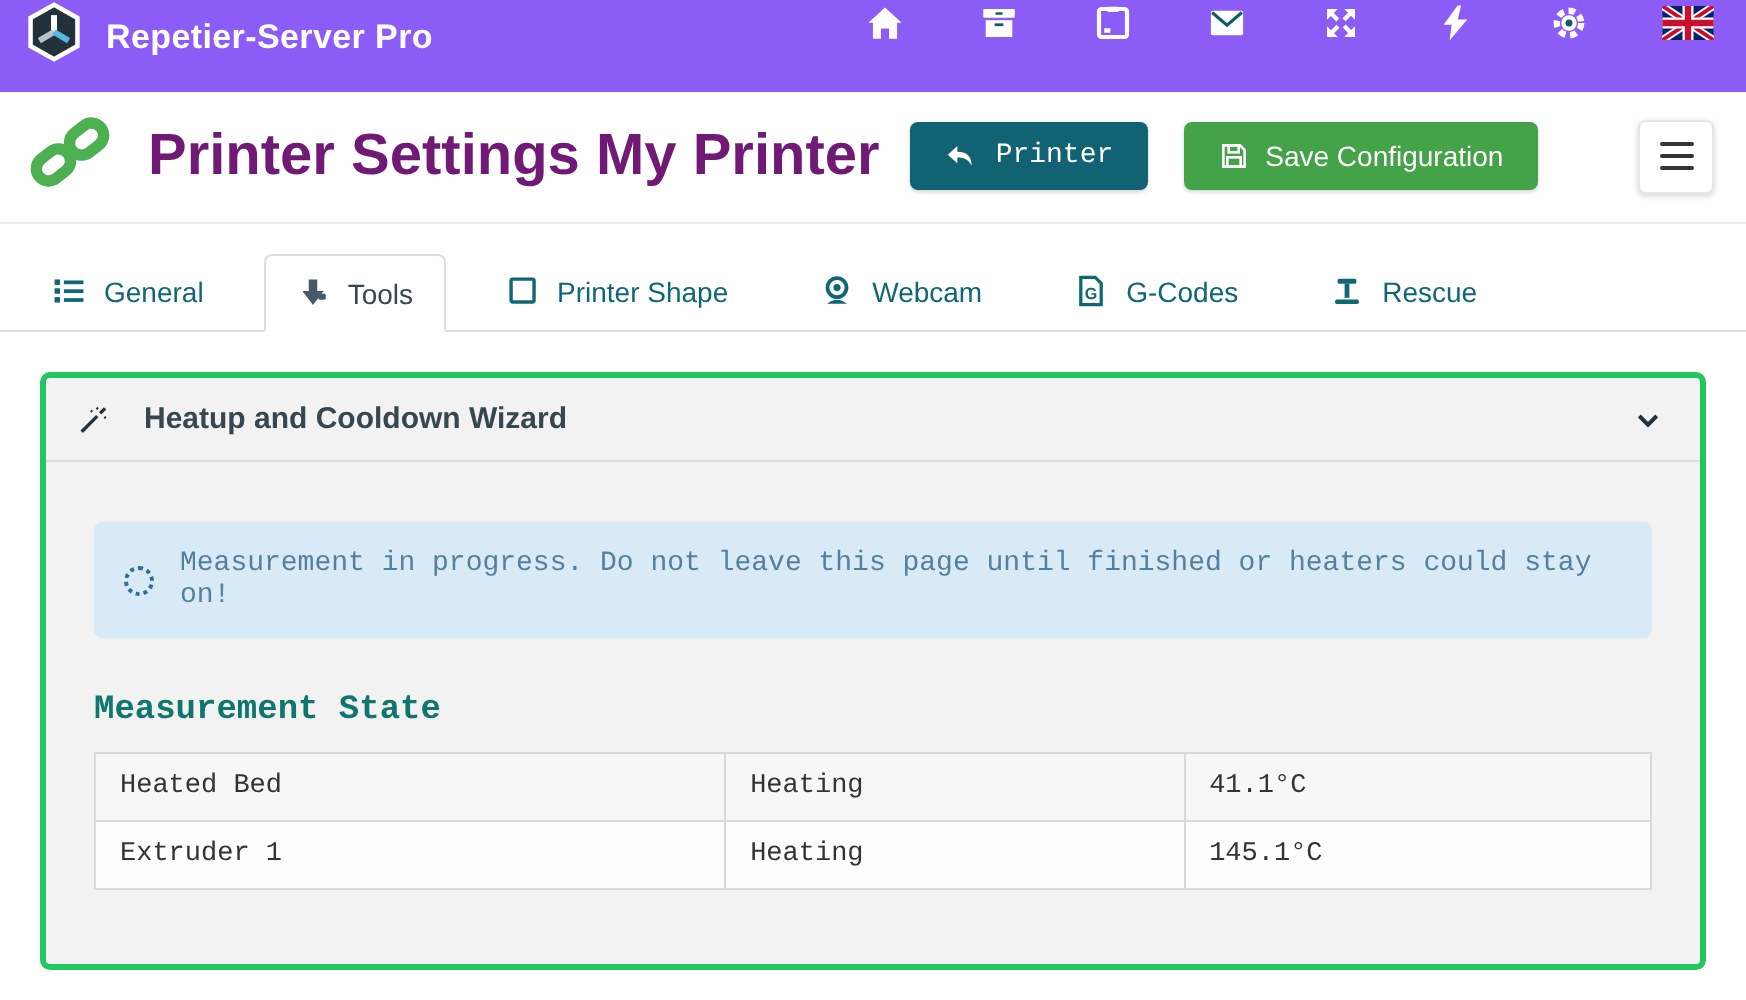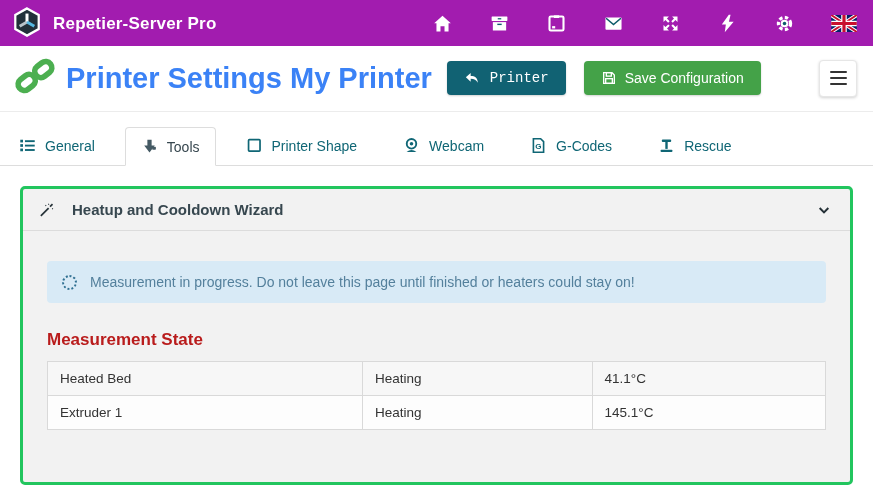--- a/index.html
+++ b/index.html
@@ -7,44 +7,44 @@
   body {
     font-family: "Liberation Sans", sans-serif;
     background: #fff;
     color: #333;
     overflow: hidden;
   }
 
   
   .navbar {
     height: 46px;
-    background: #a21caf;
-    display: flex;
-    align-items: center;
+    background: #8b5cf6;
+    display: flex;
+    align-items: flex-start;
     padding: 1px 16px 0 12px;
   }
   .brand { display: flex; align-items: center; gap: 11px; cursor: pointer; }
   .brand-title { color: #fff; font-size: 17px; font-weight: bold; letter-spacing: .2px; }
   .nav-icons { margin-left: auto; display: flex; align-items: center; gap: 36px; }
   .nav-icon { width: 21px; height: 21px; display: flex; align-items: center; justify-content: center; cursor: pointer; }
   .nav-icon svg { width: 100%; height: 100%; }
 
   
   .page-header {
     display: flex;
     align-items: center;
     padding: 13px 16px 14px 12px;
     border-bottom: 1px solid #ececec;
     height: 66px;
   }
   .page-title {
     font-size: 29px;
     font-weight: bold;
-    color: #3b82f6;
-    margin-left: 8px;
+    color: #701a75;
+    margin-left: 16px;
     white-space: nowrap;
   }
   .btn {
     display: inline-flex;
     align-items: center;
     gap: 10px;
     border: none;
     border-radius: 4px;
     font-family: "Liberation Sans", sans-serif;
     font-size: 14px;
@@ -66,21 +66,21 @@
     display: flex; flex-direction: column; justify-content: center; align-items: center; gap: 3.5px;
     cursor: pointer;
   }
   .btn-menu span { display: block; width: 17px; height: 2.6px; background: #333; border-radius: 1px; }
 
   
   .tabs {
     display: flex;
     align-items: flex-end;
     margin-top: 14px;
-    padding-left: 3px;
+    padding-left: 10px;
     border-bottom: 1px solid #ddd;
   }
   .tab {
     display: flex;
     align-items: center;
     gap: 9px;
     padding: 10px 15px;
     font-size: 14px;
     color: #0f6675;
     border: 1px solid transparent;
@@ -110,21 +110,21 @@
     display: flex;
     align-items: center;
     padding: 11px 18px 11px 15px;
     border-bottom: 1px solid #dcdcdc;
     cursor: pointer;
     height: 42px;
   }
   .panel-header svg.wand { width: 17px; height: 17px; }
   .panel-title { font-size: 15px; font-weight: bold; color: #37474f; margin-left: 17px; }
   .panel-chevron { margin-left: auto; width: 16px; height: 16px; }
-  .panel-body { padding: 30px 24px 4px; }
+  .panel-body { padding: 30px 24px 4px; font-family: Liberation Mono, monospace; }
 
   .alert-info {
     background: #d8eaf6;
     border-radius: 4px;
     padding: 13px 15px;
     display: flex;
     align-items: center;
     gap: 13px;
     font-size: 14px;
     color: #54809c;
@@ -133,21 +133,21 @@
     width: 15px; height: 15px;
     flex: 0 0 15px;
     border: 2px dotted #2f6f91;
     border-radius: 50%;
   }
 
   .section-title {
     margin: 27px 0 11px;
     font-size: 17px;
     font-weight: bold;
-    color: #b91c1c;
+    color: #0f766e;
   }
 
   table.state-table { width: 100%; border-collapse: collapse; background: #86efac; }
   .state-table td {
     border: 1px solid #d9d9d9;
     padding: 9px 12px;
     font-size: 13.5px;
     color: #333;
   }
   .state-table tr:nth-child(odd)  { background: #f7f7f7; }

